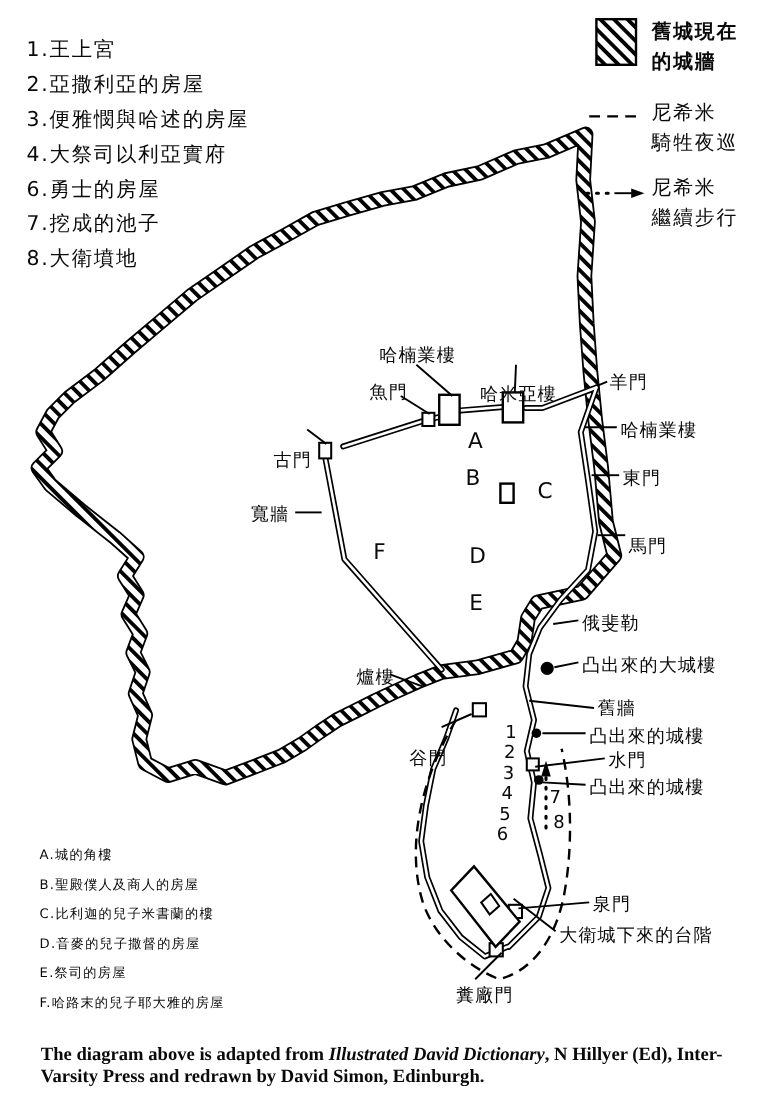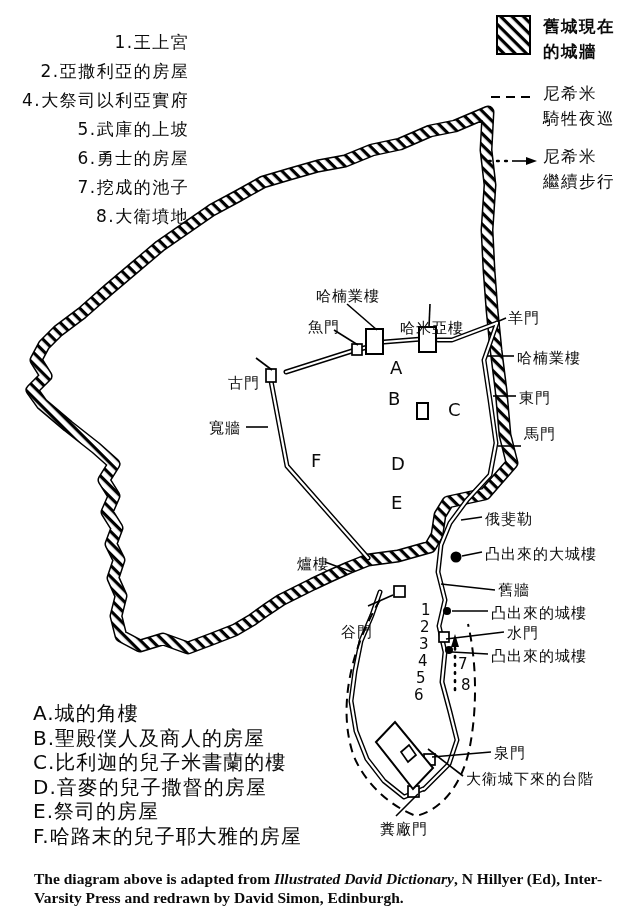--- a/index.html
+++ b/index.html
@@ -13,22 +13,22 @@
   .wo{fill:none;stroke:#000;stroke-width:5;stroke-linejoin:round;stroke-linecap:round;}
   .wi{fill:none;stroke:#fff;stroke-width:2.2;stroke-linejoin:round;stroke-linecap:round;}
   .leader{stroke:#000;stroke-width:1.6;fill:none;}
   .gate{fill:#fff;stroke:#000;stroke-width:1.7;}
   .blob{fill:#000;stroke:none;}
   .struct{fill:#fff;stroke:#000;stroke-width:2;}
   .dashed{fill:none;stroke:#000;stroke-width:2;stroke-dasharray:9 6;}
   .dotted{fill:none;stroke:#000;stroke-width:2.6;stroke-dasharray:1.6 6.5;stroke-linecap:round;}
   .thin{fill:none;stroke:#000;stroke-width:1.6;}
   
-  .numlist{position:absolute;left:22px;top:28px;font-size:17px;line-height:29px;letter-spacing:1.5px;white-space:nowrap;text-align:right;}
-  .letlist{position:absolute;left:33px;top:701px;font-size:20px;line-height:24.5px;letter-spacing:1px;white-space:nowrap;}
+  .numlist{position:absolute;left:22px;top:28px;font-size:17px;line-height:29px;letter-spacing:1.5px;white-space:nowrap;}
+  .letlist{position:absolute;left:33px;top:701px;font-size:11px;line-height:24.5px;letter-spacing:1px;white-space:nowrap;}
   .mlabel{position:absolute;font-size:15px;letter-spacing:1px;white-space:nowrap;}
   .legend-text{position:absolute;left:543px;font-size:16.5px;line-height:25px;letter-spacing:1.5px;white-space:nowrap;}
   .arealetter{position:absolute;font-size:18px;font-weight:500;}
   .routenum{position:absolute;font-size:15px;}
   .caption{position:absolute;left:34px;top:869px;width:590px;
            font-family:"Liberation Serif",serif;font-weight:bold;font-size:15.5px;line-height:19px;}
   .caption i{font-style:italic;}
 </style>
 </head>
 <body>
@@ -127,22 +127,22 @@
       <path class="dashed" d="M 491,97 L 536,97"></path>
       <path class="dotted" d="M 489,161 L 512,161"></path>
       <path class="thin" d="M 512,161 L 531,161"></path>
       <polygon points="537,161 526,157 526,165" fill="#000"></polygon>
     </g>
   </svg>
 
   <div class="numlist">
     <div>1.王上宮</div>
     <div>2.亞撒利亞的房屋</div>
+    <div>3.便雅憫與哈述的房屋</div>
     <div>4.大祭司以利亞實府</div>
-    <div>5.武庫的上坡</div>
     <div>6.勇士的房屋</div>
     <div>7.挖成的池子</div>
     <div>8.大衛墳地</div>
   </div>
 
   <div class="legend-text" style="top:14px;font-weight:bold;">
     <div>舊城現在</div>
     <div>的城牆</div>
   </div>
   <div class="legend-text" style="top:81px;">
@@ -155,21 +155,21 @@
   </div>
 
   <div class="mlabel" style="left:316px;top:287px;">哈楠業樓</div>
   <div class="mlabel" style="left:400px;top:287px;margin-top:32px;">哈米亞樓</div>
   <div class="mlabel" style="left:308px;top:318px;">魚門</div>
   <div class="mlabel" style="left:228px;top:347px;margin-top:27px;">古門</div>
   <div class="mlabel" style="left:209px;top:419px;">寬牆</div>
   <div class="mlabel" style="left:508px;top:309px;">羊門</div>
   <div class="mlabel" style="left:517px;top:349px;">哈楠業樓</div>
   <div class="mlabel" style="left:519px;top:389px;">東門</div>
-  <div class="mlabel" style="left:524px;top:425px;">馬門</div>
+  <div class="mlabel" style="left:524px;top:446px;">馬門</div>
   <div class="mlabel" style="left:485px;top:510px;">俄斐勒</div>
   <div class="mlabel" style="left:485px;top:545px;">凸出來的大城樓</div>
   <div class="mlabel" style="left:498px;top:581px;">舊牆</div>
   <div class="mlabel" style="left:491px;top:604px;">凸出來的城樓</div>
   <div class="mlabel" style="left:507px;top:624px;">水門</div>
   <div class="mlabel" style="left:491px;top:647px;">凸出來的城樓</div>
   <div class="mlabel" style="left:297px;top:555px;">爐樓</div>
   <div class="mlabel" style="left:341px;top:599px;margin-top:24px;">谷門</div>
   <div class="mlabel" style="left:494px;top:744px;">泉門</div>
   <div class="mlabel" style="left:466px;top:770px;">大衛城下來的台階</div>

